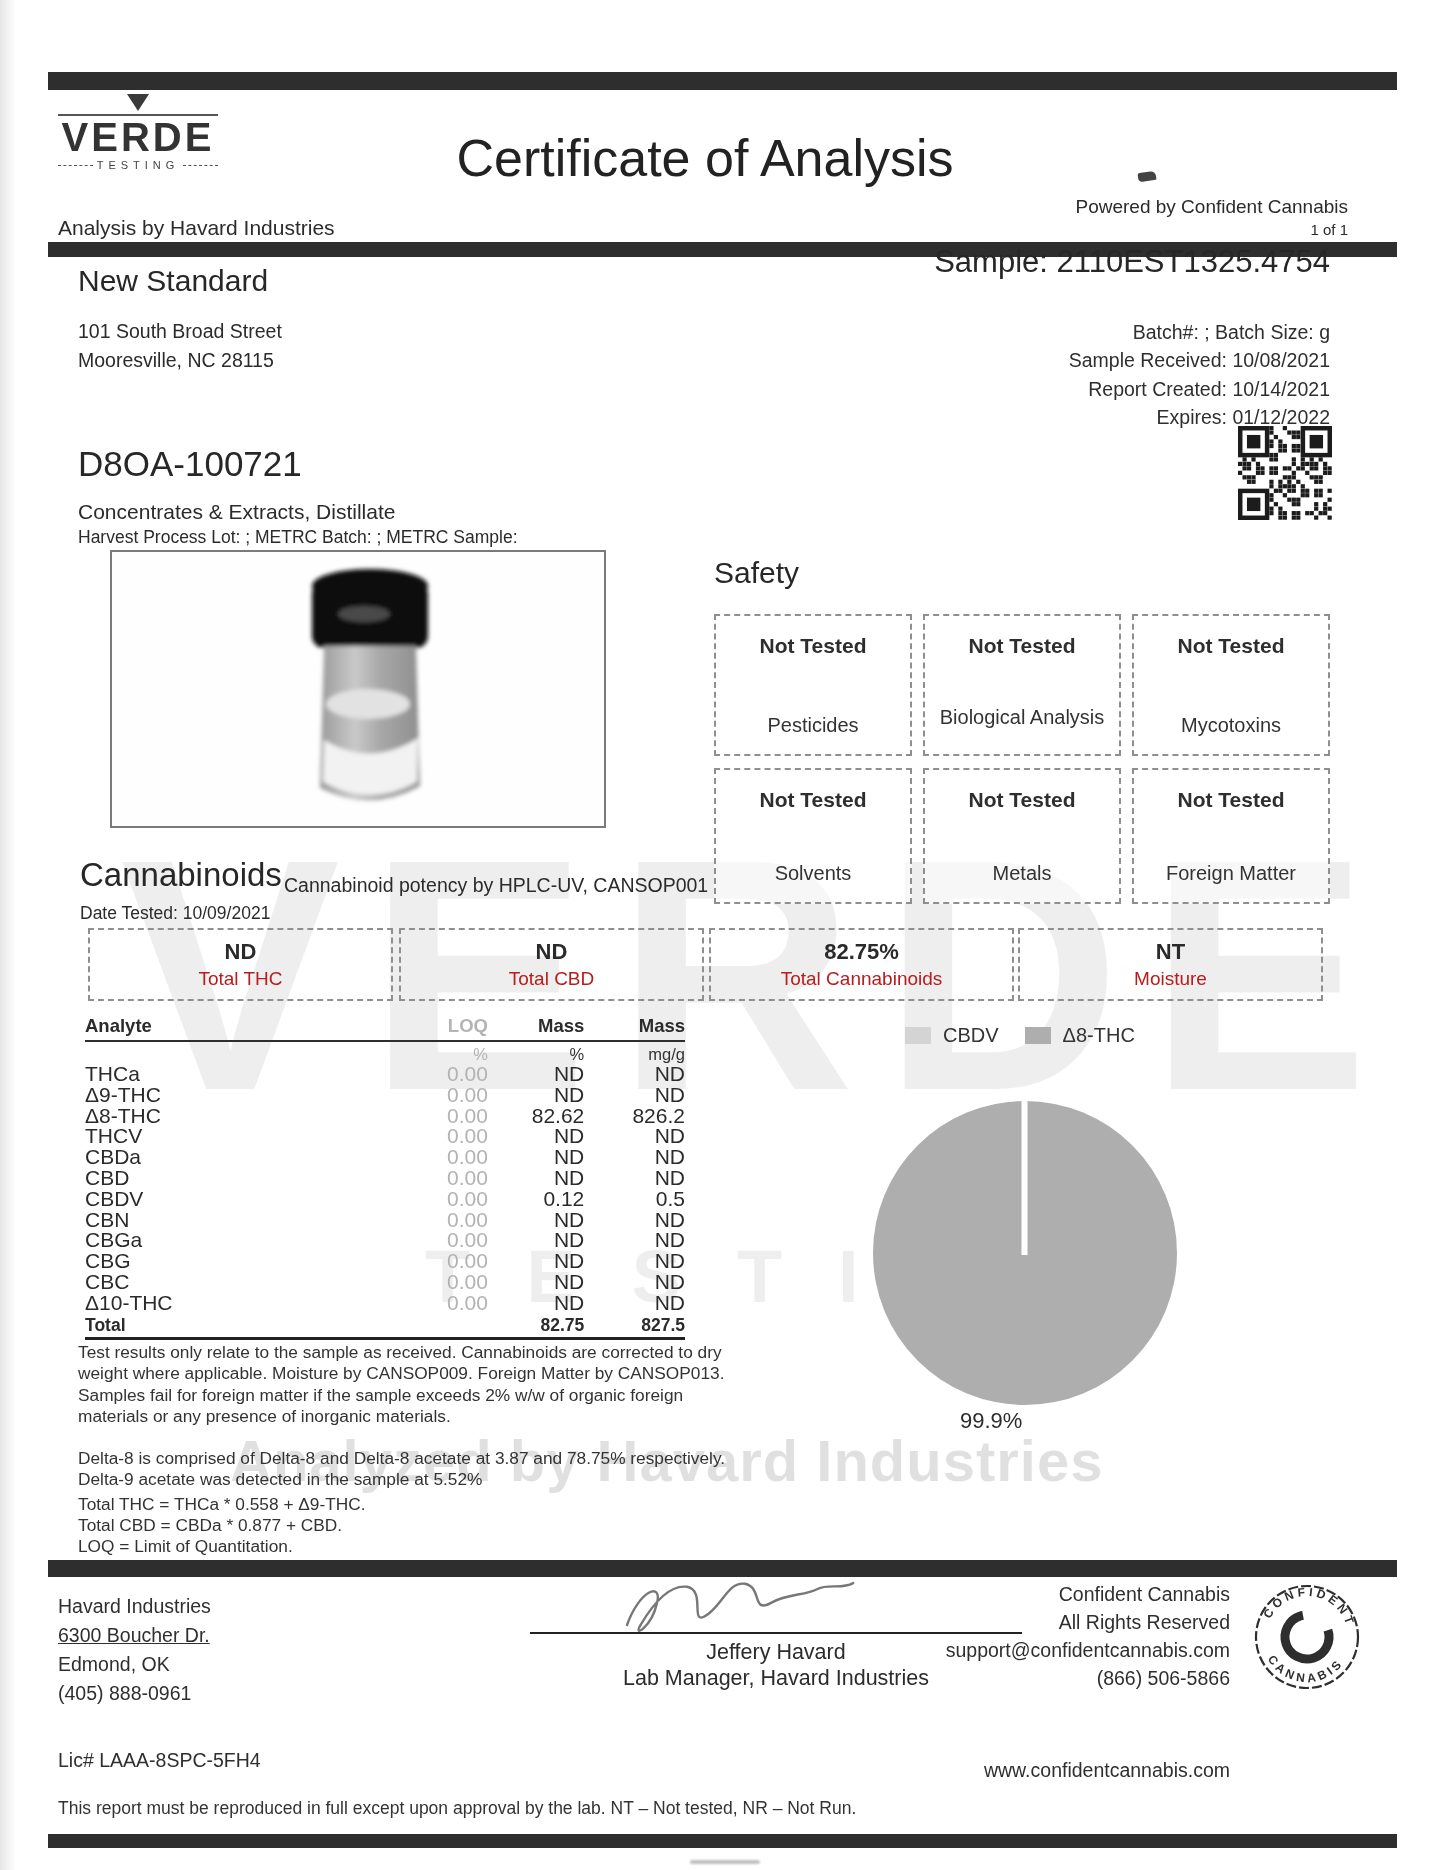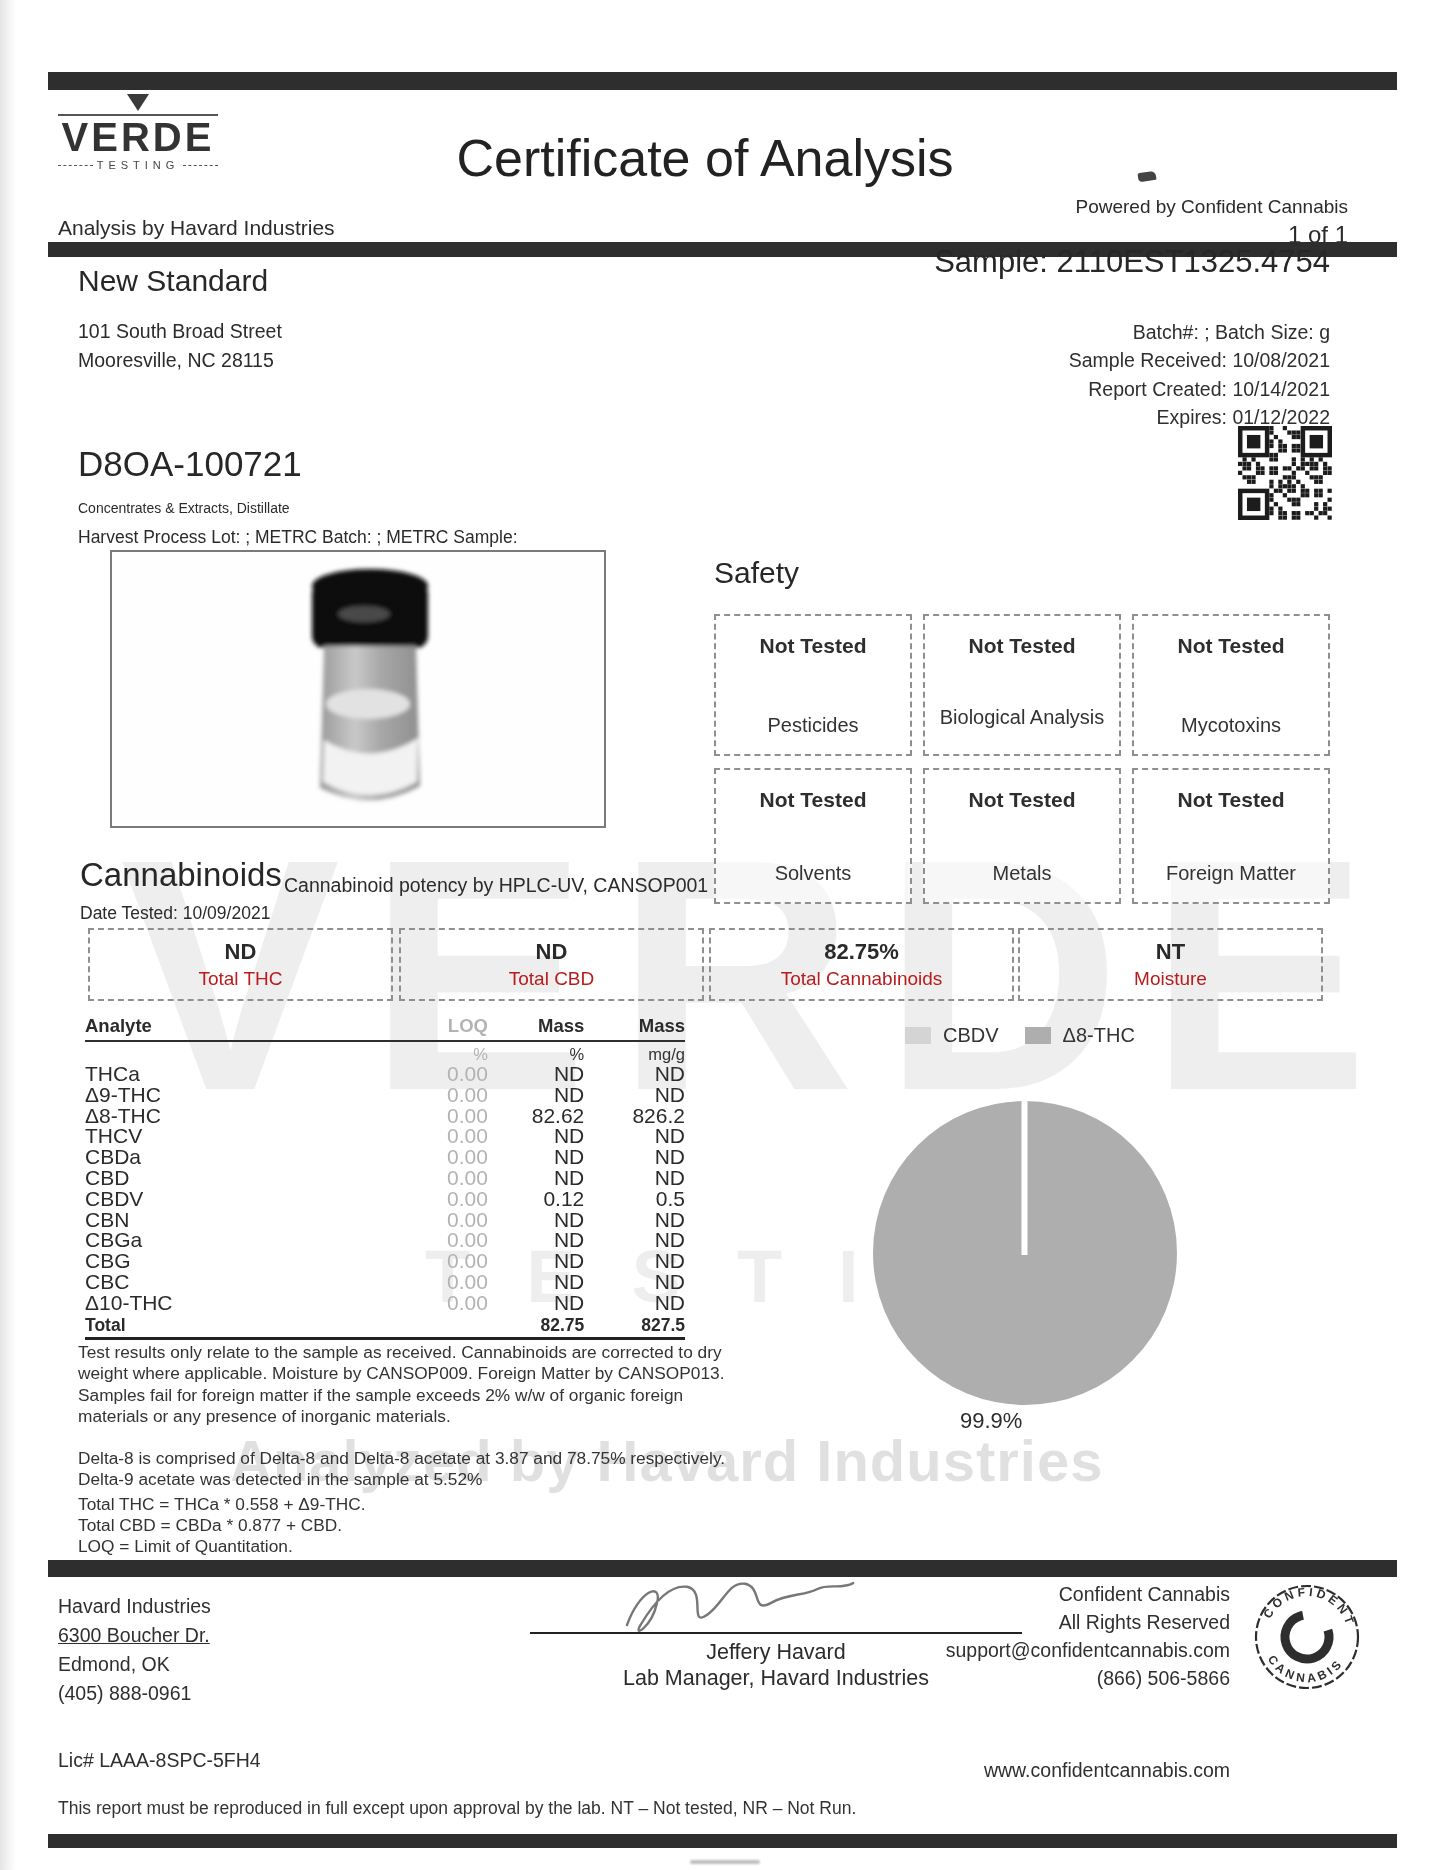--- a/index.html
+++ b/index.html
@@ -68,37 +68,37 @@
   <div class="abs logo">
     <div class="tri"></div>
     <div class="brand">VERDE</div>
     <div class="sub">
         <span>TESTING</span>
       </div>
   </div>
   <div class="abs" style="left:58px;top:216px;font-size:21px;color:#2c2c2c;">Analysis by Havard Industries</div>
   <div class="abs ctr" style="left:380px;top:128px;width:650px;font-size:52px;color:#222;">Certificate of Analysis</div>
   <div class="abs rt" style="left:1048px;top:196px;width:300px;font-size:19px;">Powered by Confident Cannabis</div>
-  <div class="abs rt" style="left:1048px;top:221px;width:300px;font-size:24px;">1 of 1</div>
+  <div class="abs rt" style="left:1048px;top:221px;width:300px;font-size:15px;">1 of 1</div>
   <div class="abs" style="left:1138px;top:172px;width:18px;height:9px;background:#222;border-radius:2px 5px 1px 4px;transform:rotate(-8deg);opacity:.85;"></div>
 
   <div class="abs bar" style="left:48px;top:242px;width:1349px;height:15px;"></div>
 
   <div class="abs" style="left:78px;top:264px;font-size:30px;color:#272727;">New Standard</div>
   <div class="abs" style="left:78px;top:320px;font-size:19.5px;">101 South Broad Street</div>
   <div class="abs" style="left:78px;top:349px;font-size:19.5px;">Mooresville, NC 28115</div>
 
   <div class="abs rt" style="left:730px;top:244px;width:600px;font-size:31px;color:#272727;">Sample: 2110EST1325.4754</div>
   <div class="abs rt fut" style="left:730px;top:318px;width:600px;">Batch#: ; Batch Size:  g</div>
   <div class="abs rt fut" style="left:730px;top:346px;width:600px;">Sample Received: 10/08/2021</div>
   <div class="abs rt fut" style="left:730px;top:375px;width:600px;">Report Created: 10/14/2021</div>
   <div class="abs rt fut" style="left:730px;top:403px;width:600px;">Expires: 01/12/2022</div>
 
   <div class="abs" style="left:78px;top:444px;font-size:35px;color:#272727;">D8OA-100721</div>
-  <div class="abs" style="left:78px;top:500px;font-size:14px;text-align:center;">Concentrates &amp; Extracts, Distillate</div>
+  <div class="abs" style="left:78px;top:500px;font-size:21px;text-align:center;">Concentrates &amp; Extracts, Distillate</div>
   <div class="abs" style="left:78px;top:527px;font-size:17.5px;">Harvest Process Lot: ; METRC Batch: ; METRC Sample:</div>
 
   <svg class="abs" style="left:1238px;top:426px;" width="94" height="94" viewBox="0 0 94 94">
     <rect width="94" height="94" fill="#fff"></rect>
     <g id="qr-cells" fill="#1c1c1c">
         <rect x="0" y="0" width="31.333333333333336" height="31.333333333333336"></rect>
         <rect x="4.476190476190476" y="4.476190476190476" width="22.38095238095238" height="22.38095238095238" fill="#fff"></rect>
         <rect x="8.952380952380953" y="8.952380952380953" width="13.428571428571429" height="13.428571428571429" fill="#1c1c1c"></rect>
         <rect x="62.66666666666667" y="0" width="31.333333333333336" height="31.333333333333336"></rect>
         <rect x="67.14285714285714" y="4.476190476190476" width="22.38095238095238" height="22.38095238095238" fill="#fff"></rect>

